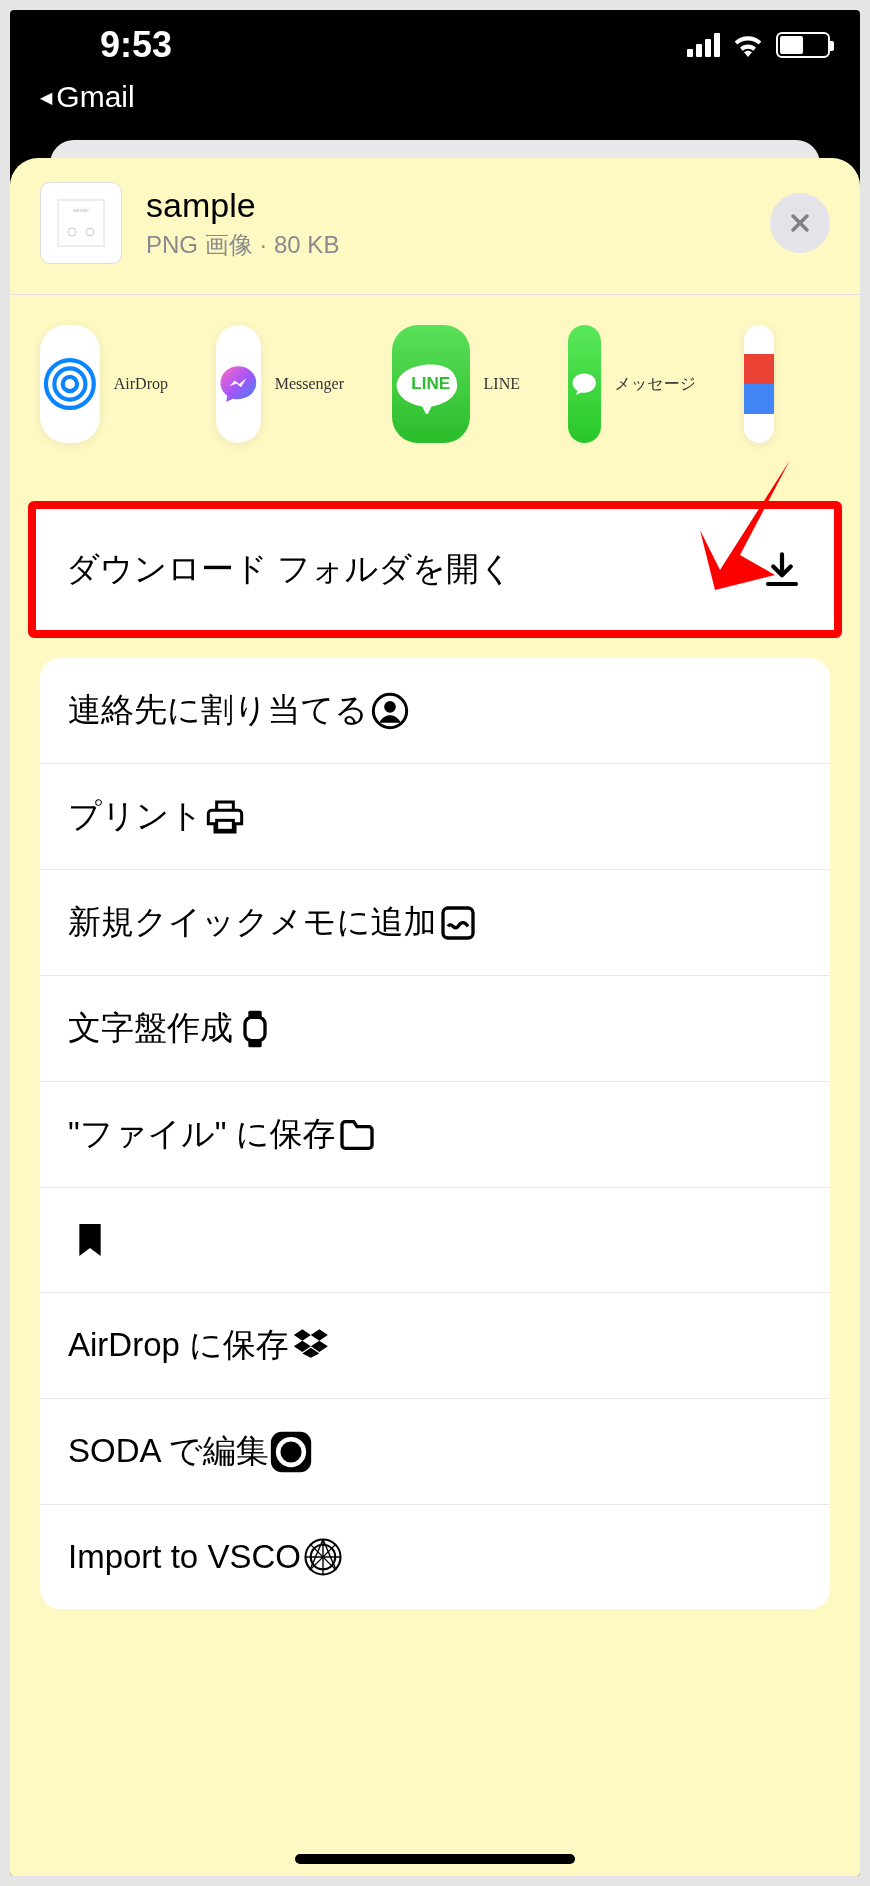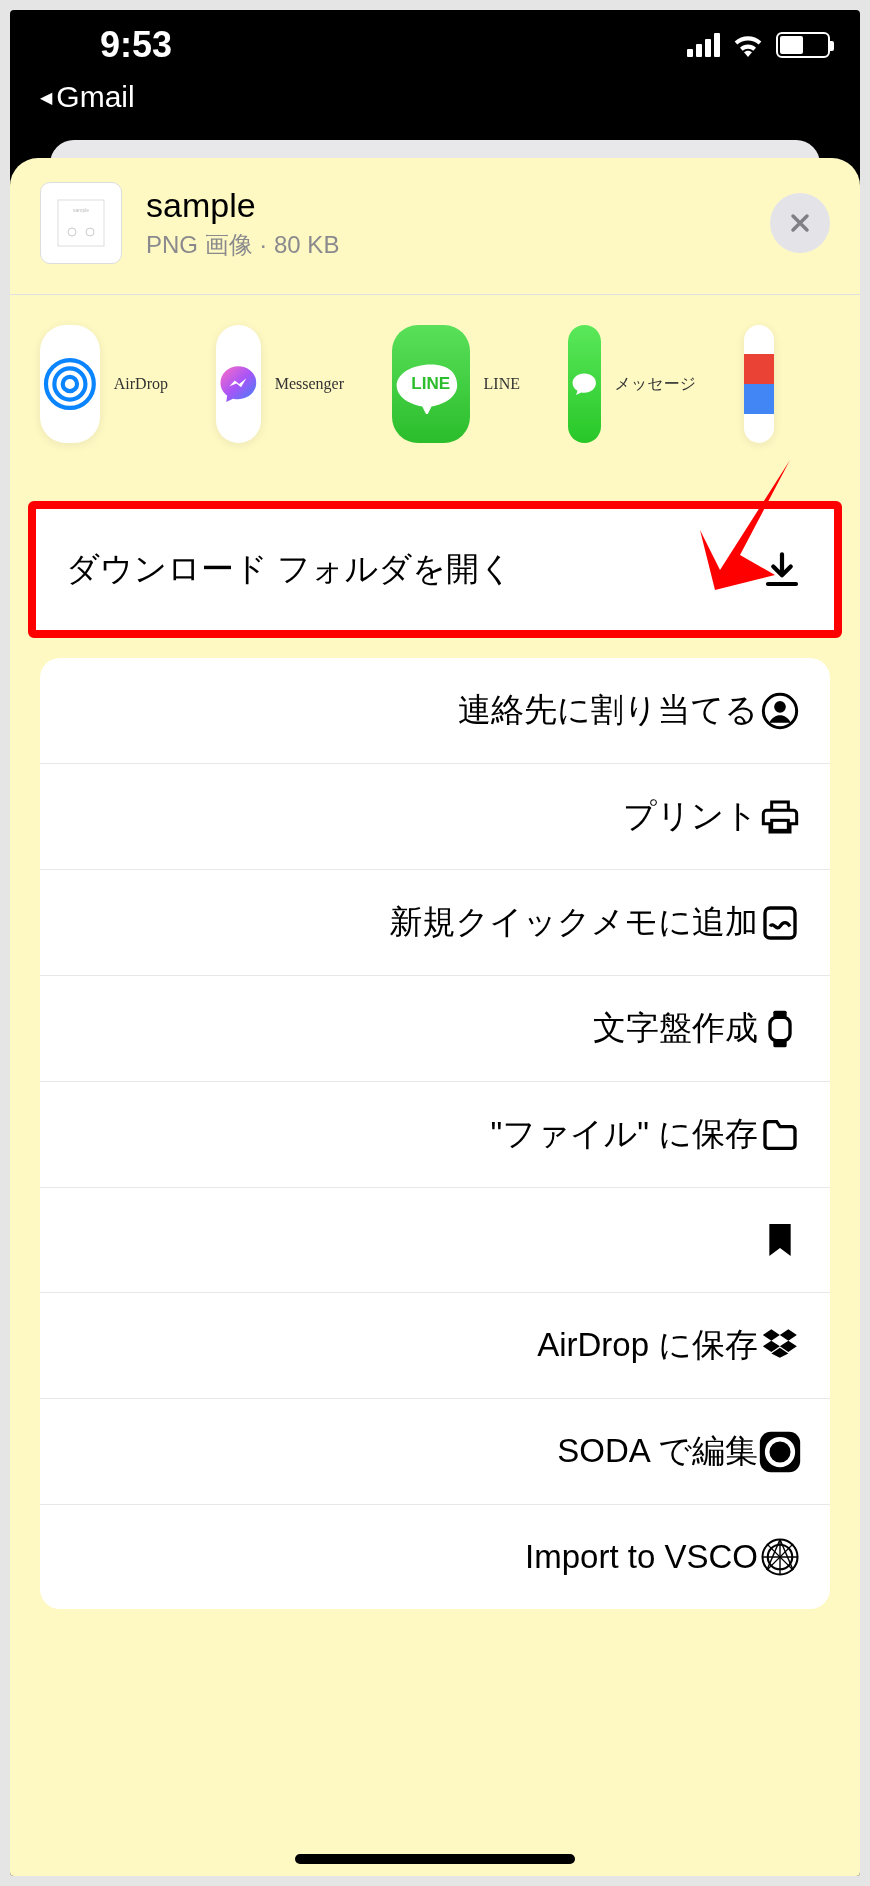--- a/index.html
+++ b/index.html
@@ -38,21 +38,21 @@
 
 
 .arrow-anno { position: absolute; top: 450px; left: 680px; width: 120px; height: 140px; pointer-events: none; z-index: 10; }
 
 
 .hl-action { margin: 34px 18px 0 18px; border: 8px solid #ff0000; border-radius: 6px; background: #fff; padding: 38px 30px; display: flex; align-items: center; justify-content: space-between; cursor: pointer; }
 .hl-label { font-size: 33px; color: #000; }
 
 
 .action-list { margin: 20px 30px 0 30px; background: #fff; border-radius: 20px; overflow: hidden; }
-.action-item { display: flex; align-items: center; justify-content: flex-end; padding: 30px 28px; border-bottom: 1px solid #e8e8ea; cursor: pointer; }
+.action-item { display: flex; align-items: center; justify-content: flex-start; padding: 30px 28px; border-bottom: 1px solid #e8e8ea; cursor: pointer; }
 .action-item:last-child { border-bottom: none; }
 .action-label { font-size: 33px; color: #000; }
 .action-icon { width: 44px; height: 44px; display: flex; align-items: center; justify-content: center; }
 
 
 .home-ind { position: absolute; bottom: 12px; left: 50%; transform: translateX(-50%); width: 280px; height: 10px; background: #000; border-radius: 6px; }
 
 
 .signal { display: flex; align-items: flex-end; gap: 3px; height: 24px; }
 .signal span { width: 6px; background: #fff; border-radius: 1px; }

